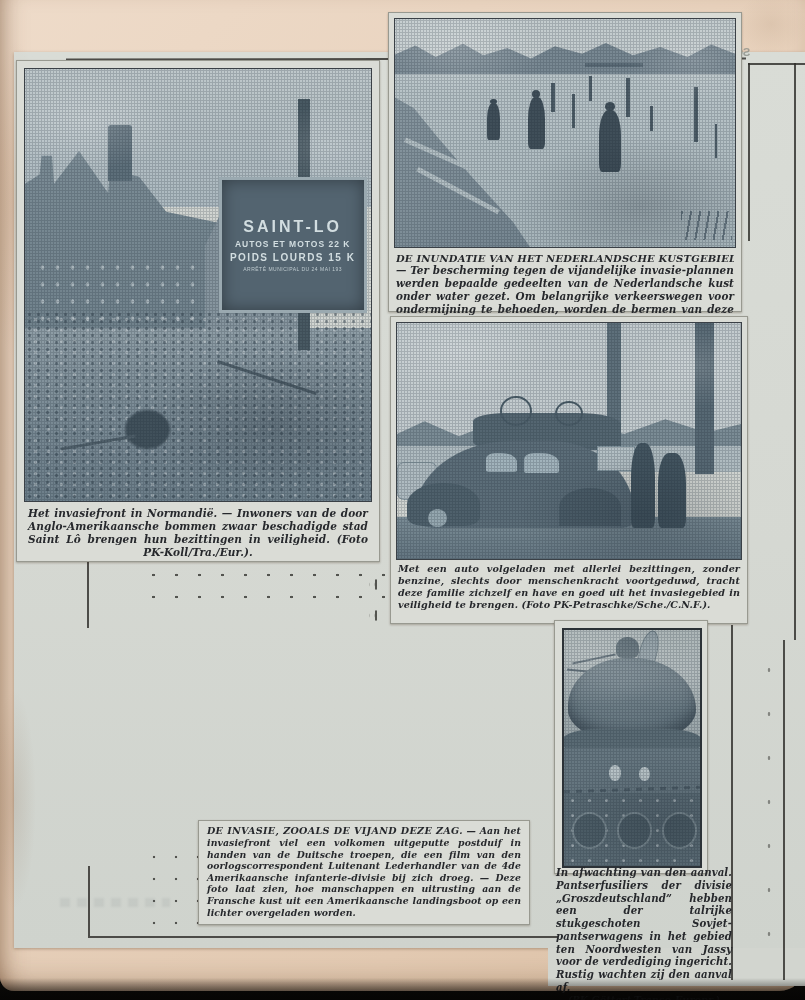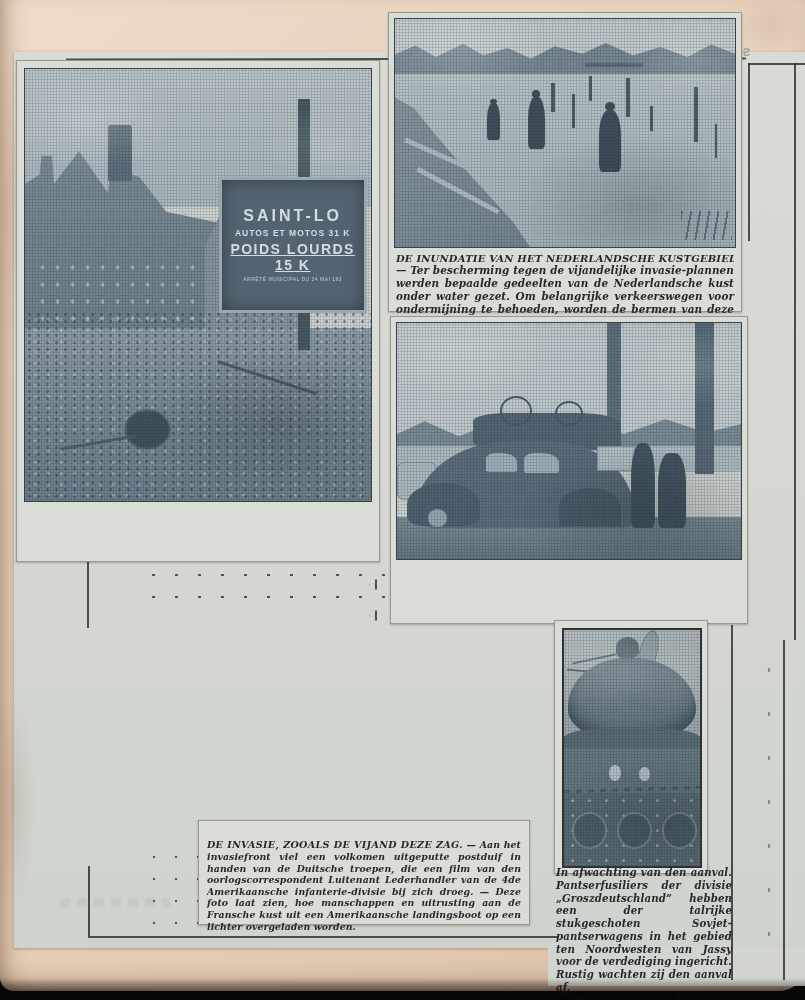--- a/index.html
+++ b/index.html
@@ -61,21 +61,21 @@
   .sl-tower{left:24%;top:13%;width:7%;height:13%;background:#5e6f79;border-radius:3px 3px 0 0;}
   .sl-ruinsR{left:52%;top:33%;width:30%;height:36%;background:#8a98a0;
     clip-path:polygon(0 22%,16% 0,38% 15%,66% 6%,100% 24%,100% 100%,0 100%);}
   .sl-post{left:79%;top:7%;width:3.4%;height:58%;background:#47575f;}
   .sl-sign{left:56%;top:25%;width:41%;height:30%;background:#536470;border:3px solid #9aa9b0;
     box-shadow:inset 0 0 16px rgba(0,0,0,.4);z-index:7;display:flex;flex-direction:column;
     align-items:center;justify-content:center;gap:3px;color:#d2dde0;
     font-family:"Liberation Sans",sans-serif;text-align:center;}
   .sl-t1{font-size:16px;font-weight:700;letter-spacing:3px;}
   .sl-t2{font-size:8.5px;font-weight:700;letter-spacing:1px;}
-  .sl-t3{font-size:14px;font-weight:700;letter-spacing:1.5px;text-decoration:underline;}
+  .sl-t3{font-size:10px;font-weight:700;letter-spacing:1.5px;}
   .sl-t4{font-size:5px;letter-spacing:.5px;opacity:.85;}
   .sl-rubble{left:0;bottom:0;width:100%;height:40%;
     background:linear-gradient(180deg,#93a1a8,#7b8b94 55%,#6e7f89);}
   .sl-speck{left:0;bottom:0;width:100%;height:44%;opacity:.8;
     background-image:radial-gradient(rgba(40,55,65,.55) 1.5px,transparent 2px),
                      radial-gradient(rgba(228,233,234,.5) 1.4px,transparent 2px);
     background-size:9px 7px,13px 11px;background-position:0 0,4px 3px;}
   .sl-hole{left:29%;top:79%;width:13%;height:9%;background:#3f4e57;border-radius:50%;filter:blur(1px);}
   .sl-beam{background:#4e5d66;height:3px;}
 
@@ -194,26 +194,27 @@
         <div class="shape sl-tower"></div>
         <div class="shape sl-ruinsR"></div>
         <div class="shape sl-rubble"></div>
         <div class="shape sl-speck"></div>
         <div class="shape sl-hole"></div>
         <div class="shape sl-beam" style="left:55%;top:71%;width:30%;transform:rotate(18deg);"></div>
         <div class="shape sl-beam" style="left:10%;top:86%;width:22%;transform:rotate(-10deg);"></div>
         <div class="shape sl-post"></div>
         <div class="shape sl-sign">
           <span class="sl-t1">SAINT-LO</span>
-          <span class="sl-t2">AUTOS ET MOTOS  31 K</span>
+          <span class="sl-t2">AUTOS ET MOTOS  22 K</span>
           <span class="sl-t3">POIDS LOURDS  15 K</span>
           <span class="sl-t4">ARRÊTÉ MUNICIPAL DU 24 MAI 193</span>
         </div>
       </div>
     </div>
+    <div class="abs cap cap-center-last" style="left:11px;top:446px;width:340px;font-size:10.5px;">Het invasiefront in Normandië. — Inwoners van de door Anglo-Amerikaansche bommen zwaar beschadigde stad Saint Lô brengen hun bezittingen in veiligheid. (Foto PK-Koll/Tra./Eur.).</div>
   </div>
 
   <div class="abs clip" style="left:388px;top:12px;width:352px;height:298px;">
     <div class="abs phframe" style="left:5px;top:5px;width:340px;height:228px;">
       <div class="ph">
         <div class="shape fl-sky"></div>
         <div class="shape fl-trees"></div>
         <div class="shape fl-bridge"></div>
         <div class="shape fl-water"></div>
         <div class="shape fl-shore"></div>
@@ -255,25 +256,26 @@
         <div class="shape car-win" style="left:26%;top:55%;width:9%;height:8%;"></div>
         <div class="shape car-win" style="left:37%;top:55%;width:10%;height:8.5%;"></div>
         <div class="shape car-fender"></div>
         <div class="shape car-hub"></div>
         <div class="shape car-arch"></div>
         <div class="shape car-box"></div>
         <div class="shape car-p" style="left:68%;top:51%;width:7%;height:36%;"></div>
         <div class="shape car-p" style="left:76%;top:55%;width:8%;height:32%;"></div>
       </div>
     </div>
+    <div class="abs cap" style="left:7px;top:246px;width:342px;font-size:9.6px;">Met een auto volgeladen met allerlei bezittingen, zonder benzine, slechts door menschenkracht voortgeduwd, tracht deze familie zichzelf en have en goed uit het invasiegebied in veiligheid te brengen. (Foto PK-Petraschke/Sche./C.N.F.).</div>
   </div>
 
 
   <div class="abs clip" style="left:198px;top:820px;width:330px;height:103px;">
-    <div class="abs" style="left:8px;top:18px;width:314px;">
+    <div class="abs" style="left:8px;top:4px;width:314px;">
       <div class="cap" style="font-size:9.3px;">
         <span class="hd" style="font-size:9.6px;letter-spacing:.3px;">DE INVASIE, ZOOALS DE VIJAND DEZE ZAG.</span>
         <span>— Aan het invasiefront viel een volkomen uitgeputte postduif in handen van de Duitsche troepen, die een film van den oorlogscorrespondent Luitenant Lederhandler van de 4de Amerikaansche infanterie-divisie bij zich droeg. — Deze foto laat zien, hoe manschappen en uitrusting aan de Fransche kust uit een Amerikaansche landingsboot op een lichter overgeladen worden.</span>
       </div>
     </div>
   </div>
 
   <div class="abs clip" style="left:554px;top:620px;width:152px;height:252px;">
     <div class="abs" style="left:7px;top:7px;width:136px;height:236px;border:2px solid #2c3237;overflow:hidden;">
       <div class="ph">

